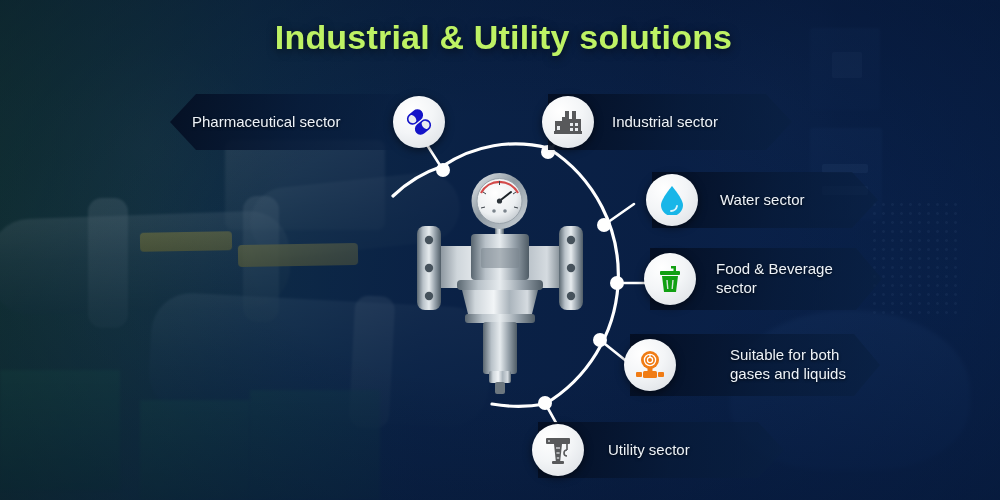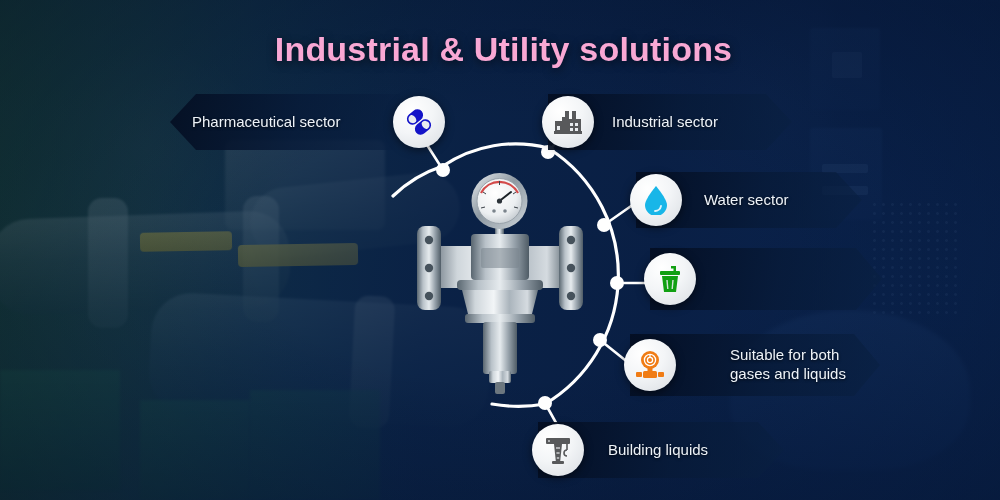--- a/index.html
+++ b/index.html
@@ -104,24 +104,23 @@
       linear-gradient(100deg, rgba(16,58,62,.45) 0%, rgba(13,45,72,.62) 22%, rgba(10,34,72,.80) 45%, rgba(9,31,70,.86) 65%, rgba(10,38,86,.80) 100%);
   }
   .bg-vig {
     position:absolute; inset:0;
     background:radial-gradient(ellipse 70% 75% at 50% 50%, rgba(0,0,0,0) 35%, rgba(3,14,36,.45) 100%);
   }
 
   
   .title {
     position:absolute; left:7px; right:0; top:18px; text-align:center;
-    color:#f9a8d4; font-size:34px; font-weight:bold; letter-spacing:.2px;
+    color:#bef264; font-size:34px; font-weight:bold; letter-spacing:.2px;
     text-shadow:0 2px 10px rgba(0,0,0,.6);
     font-family:"Liberation Sans", sans-serif;
-    margin-top:12px;
   }
 
   
   .arc-svg { position:absolute; left:0; top:0; width:1000px; height:500px; pointer-events:none; }
 
   
   .product { position:absolute; left:395px; top:168px; width:210px; height:230px; }
 
   
   .banner {
@@ -154,21 +153,21 @@
 
   
   #b-pharma { left:170px; top:94px; width:230px; }
   #b-pharma .label { margin-left:22px; }
   #b-pharma .icon-circle { left:223px; top:2px; }
 
   #b-industrial { left:548px; top:94px; width:244px; }
   #b-industrial .label { margin-left:64px; }
   #b-industrial .icon-circle { left:-6px; top:2px; }
 
-  #b-water { left:636px; top:172px; width:226px; }
+  #b-water { left:652px; top:172px; width:226px; }
   #b-water .label { margin-left:68px; }
   #b-water .icon-circle { left:-6px; top:2px; }
 
   #b-food { left:650px; top:248px; width:232px; height:62px; }
   #b-food .label { margin-left:66px; }
   #b-food .icon-circle { left:-6px; top:5px; }
 
   #b-gas { left:630px; top:334px; width:250px; height:62px; }
   #b-gas .label { margin-left:100px; }
   #b-gas .icon-circle { left:-6px; top:5px; }
@@ -366,20 +365,22 @@
     <div class="icon-circle">
       <svg width="26" height="30" viewBox="0 0 26 30">
         <path d="M13 1 C13 1 2 14 2 20 A11 11 0 0 0 24 20 C24 14 13 1 13 1 Z" fill="#18b6e8"></path>
         <path d="M18 21 A6 6 0 0 1 12 26" fill="none" stroke="#ffffff" stroke-width="1.8" stroke-linecap="round" opacity=".85"></path>
       </svg>
     </div>
   </div>
 
   <div class="banner right" id="b-food">
     <div class="plate"></div>
+    <div class="label">Food &amp; Beverage
+sector</div>
     <div class="icon-circle">
       <svg width="26" height="30" viewBox="0 0 26 30">
         <g fill="#12a013">
           <rect x="3" y="7" width="20" height="4" rx="1"></rect>
           <path d="M5 12 L21 12 L19 28 L7 28 Z"></path>
           <path d="M14 2 L19 2 L19 8 L16.5 8 L16.5 4.5 L14 4.5 Z"></path>
         </g>
         <g stroke="#e9ecef" stroke-width="1.4" opacity=".9">
           <line x1="10" y1="16" x2="10.8" y2="25"></line>
           <line x1="16" y1="16" x2="15.2" y2="25"></line>
@@ -405,21 +406,21 @@
           <circle cx="16" cy="10" r="5.6"></circle>
           <circle cx="16" cy="10" r="2.6"></circle>
           <line x1="16" y1="4.4" x2="16" y2="7.4"></line>
         </g>
       </svg>
     </div>
   </div>
 
   <div class="banner right" id="b-building">
     <div class="plate"></div>
-    <div class="label">Building liquids</div>
+    <div class="label">Utility sector</div>
     <div class="icon-circle">
       <svg width="30" height="30" viewBox="0 0 30 30">
         <g fill="#58595b">
           <rect x="3" y="3" width="24" height="6" rx="1"></rect>
           <path d="M11 9 L19 9 L17 28 L13 28 Z"></path>
           <rect x="9" y="26" width="12" height="3" rx="1"></rect>
         </g>
         <g stroke="#58595b" stroke-width="1.6" fill="none">
           <line x1="24" y1="9" x2="24" y2="15"></line>
           <path d="M24 15 A3 3 0 0 0 21 18 A3 3 0 0 0 24 21"></path>

